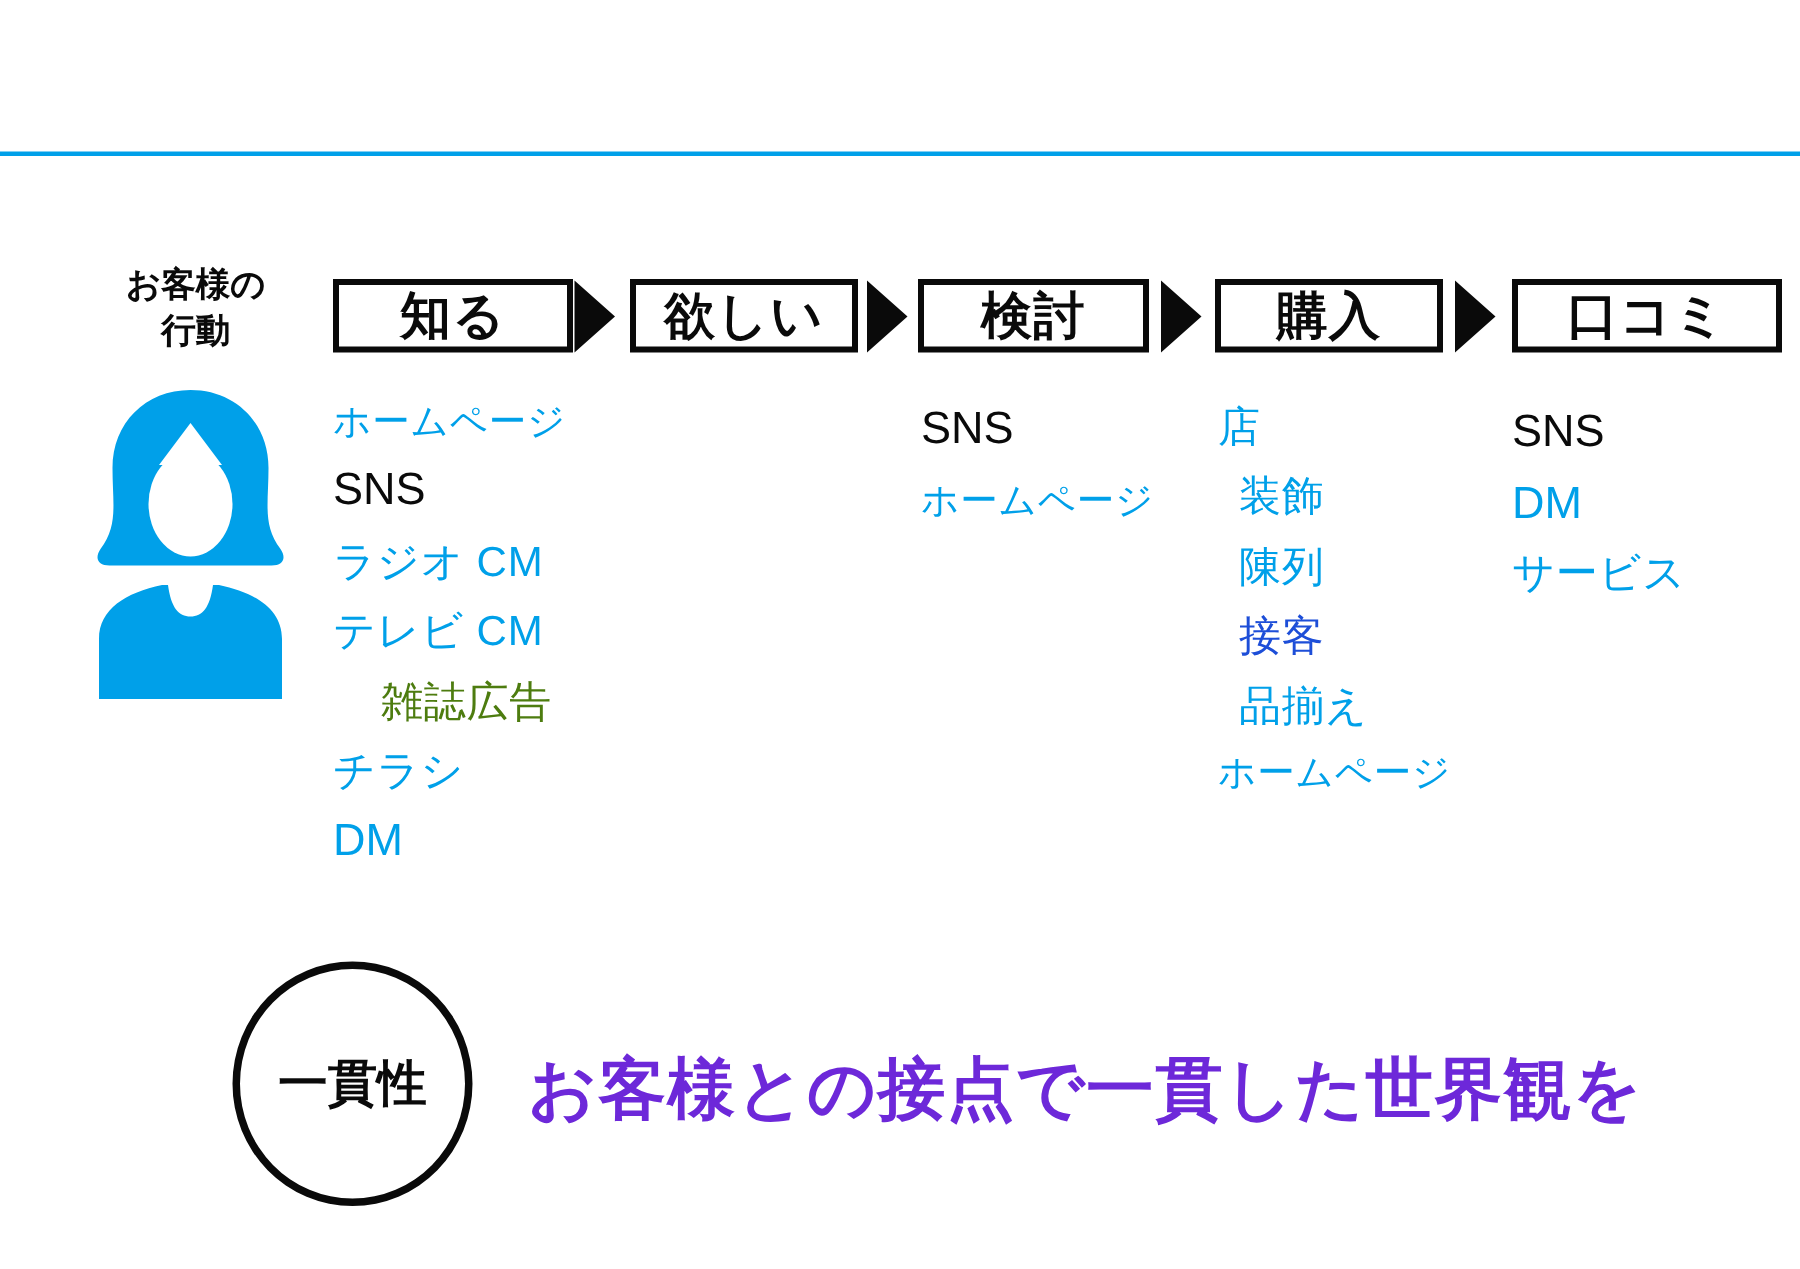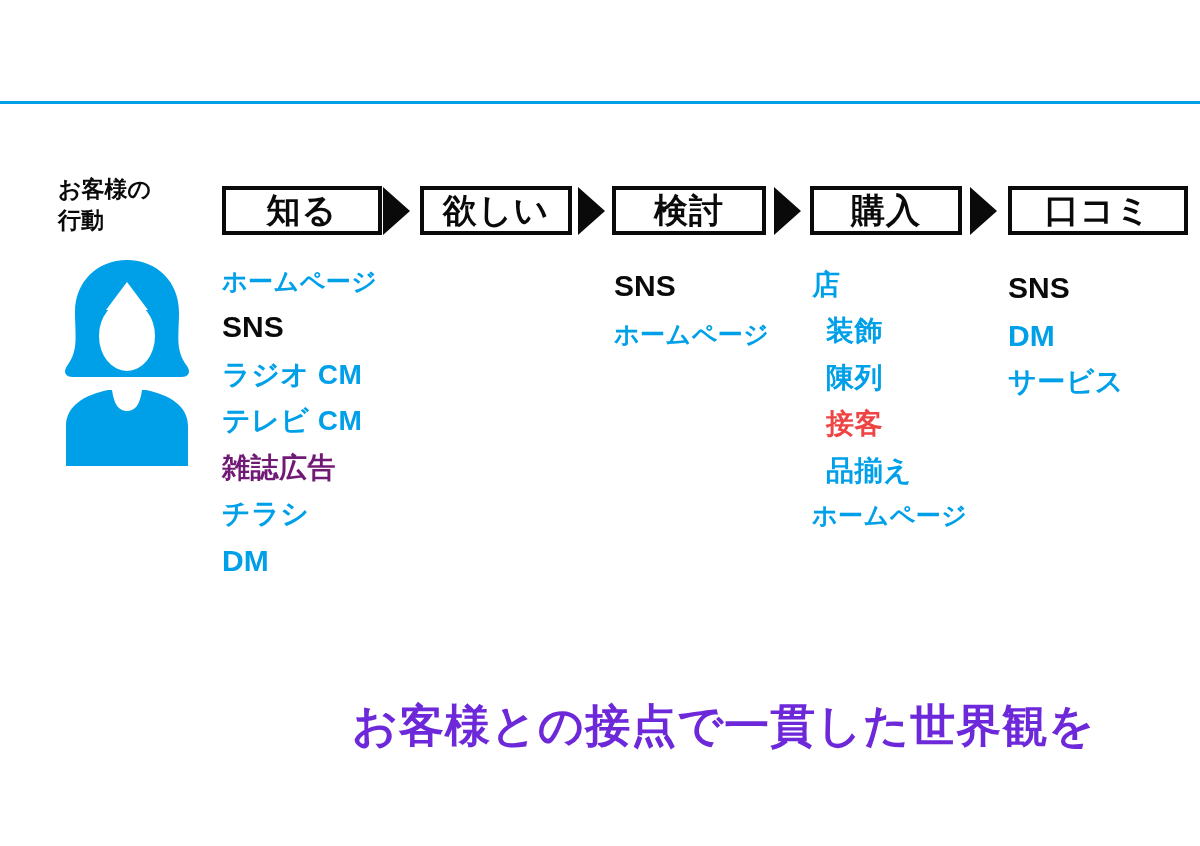--- a/index.html
+++ b/index.html
@@ -11,21 +11,21 @@
   .title{
     position:absolute;top:22px;left:0;width:100%;text-align:center;
     font-size:57px;font-weight:900;letter-spacing:3px;line-height:1.15;
     white-space:nowrap;
   }
   .title-rule{
     position:absolute;top:101px;left:0;width:100%;height:3px;border:none;margin:0;
   }
   
   .customer-label{
-    position:absolute;left:58px;top:174px;width:145px;
+    position:absolute;left:58px;top:174px;width:145px;text-align:center;
     font-size:23px;font-weight:900;line-height:1.35;white-space:pre-line;color:#0a0a0a;
   }
   .avatar{position:absolute;left:52px;top:256px;width:150px;height:210px;}
   
   .stage-box{
     position:absolute;top:186px;height:49px;box-sizing:border-box;
     border:4px solid #0a0a0a;background:#ffffff;
     display:flex;align-items:center;justify-content:center;
     font-size:34px;font-weight:900;letter-spacing:1px;white-space:nowrap;
   }
@@ -41,21 +41,21 @@
     border-left:27px solid #0a0a0a;
   }
   .fa1{left:383px;} .fa2{left:578px;} .fa3{left:774px;} .fa4{left:970px;}
   
   .tp-col{position:absolute;display:flex;flex-direction:column;align-items:flex-start;}
   .col-know{left:222px;top:268px;width:200px;gap:17px;}
   .col-consider{left:614px;top:270px;width:190px;gap:19px;}
   .col-purchase{left:812px;top:270px;width:190px;gap:17px;}
   .col-wom{left:1008px;top:272px;width:180px;gap:16px;}
   .item{
-    font-size:28px;font-weight:700;line-height:1.05;white-space:pre-line;
+    font-size:28px;font-weight:400;line-height:1.05;white-space:pre-line;
     letter-spacing:0.5px;
   }
   .item.sm{font-size:25px;}
   .item.latin{font-size:30px;letter-spacing:0;}
   .item.indent{margin-left:14px;}
   .item.wrap2{line-height:1.32;}
   
   .badge-circle{
     position:absolute;left:155px;top:641px;width:160px;height:163px;
     box-sizing:border-box;border:5px solid #0a0a0a;border-radius:50%;
@@ -92,40 +92,41 @@
   <div class="flow-arrow fa3"></div>
   <div class="stage-box sb4">購入</div>
   <div class="flow-arrow fa4"></div>
   <div class="stage-box sb5">口コミ</div>
 
   <div class="tp-col col-know">
     <div class="item sm" style="color: rgb(0, 160, 233);">ホームページ</div>
     <div class="item latin" style="color: rgb(10, 10, 10);">SNS</div>
     <div class="item" style="color: rgb(0, 160, 233);">ラジオ CM</div>
     <div class="item" style="color: rgb(0, 160, 233);">テレビ CM</div>
-    <div class="item" style="color: #701a75;">雑誌広告</div>
+    <div class="item" style="color: #4d7c0f; margin-left: 32px;">雑誌広告</div>
     <div class="item" style="color: rgb(0, 160, 233);">チラシ</div>
     <div class="item latin" style="color: rgb(0, 160, 233);">DM</div>
   </div>
 
   <div class="tp-col col-consider">
     <div class="item latin" style="color: rgb(10, 10, 10);">SNS</div>
     <div class="item sm" style="color: rgb(0, 160, 233);">ホームページ</div>
   </div>
 
   <div class="tp-col col-purchase">
     <div class="item" style="color: rgb(0, 160, 233);">店</div>
     <div class="item indent" style="color: rgb(0, 160, 233);">装飾</div>
     <div class="item indent" style="color: rgb(0, 160, 233);">陳列</div>
-    <div class="item indent" style="color: #ef4444;">接客</div>
+    <div class="item indent" style="color: #1d4ed8;">接客</div>
     <div class="item indent" style="color: rgb(0, 160, 233);">品揃え</div>
     <div class="item sm" style="color: rgb(0, 160, 233);">ホームページ</div>
   </div>
 
   <div class="tp-col col-wom">
     <div class="item latin" style="color: rgb(10, 10, 10);">SNS</div>
     <div class="item latin" style="color: rgb(0, 160, 233);">DM</div>
     <div class="item" style="color: rgb(0, 160, 233);">サービス</div>
   </div>
 
+  <div class="badge-circle">一貫性</div>
   <div class="conclusion-text" style="color: #6d28d9;">お客様との接点で一貫した世界観を</div>
 
 </div>
 
 </body></html>

